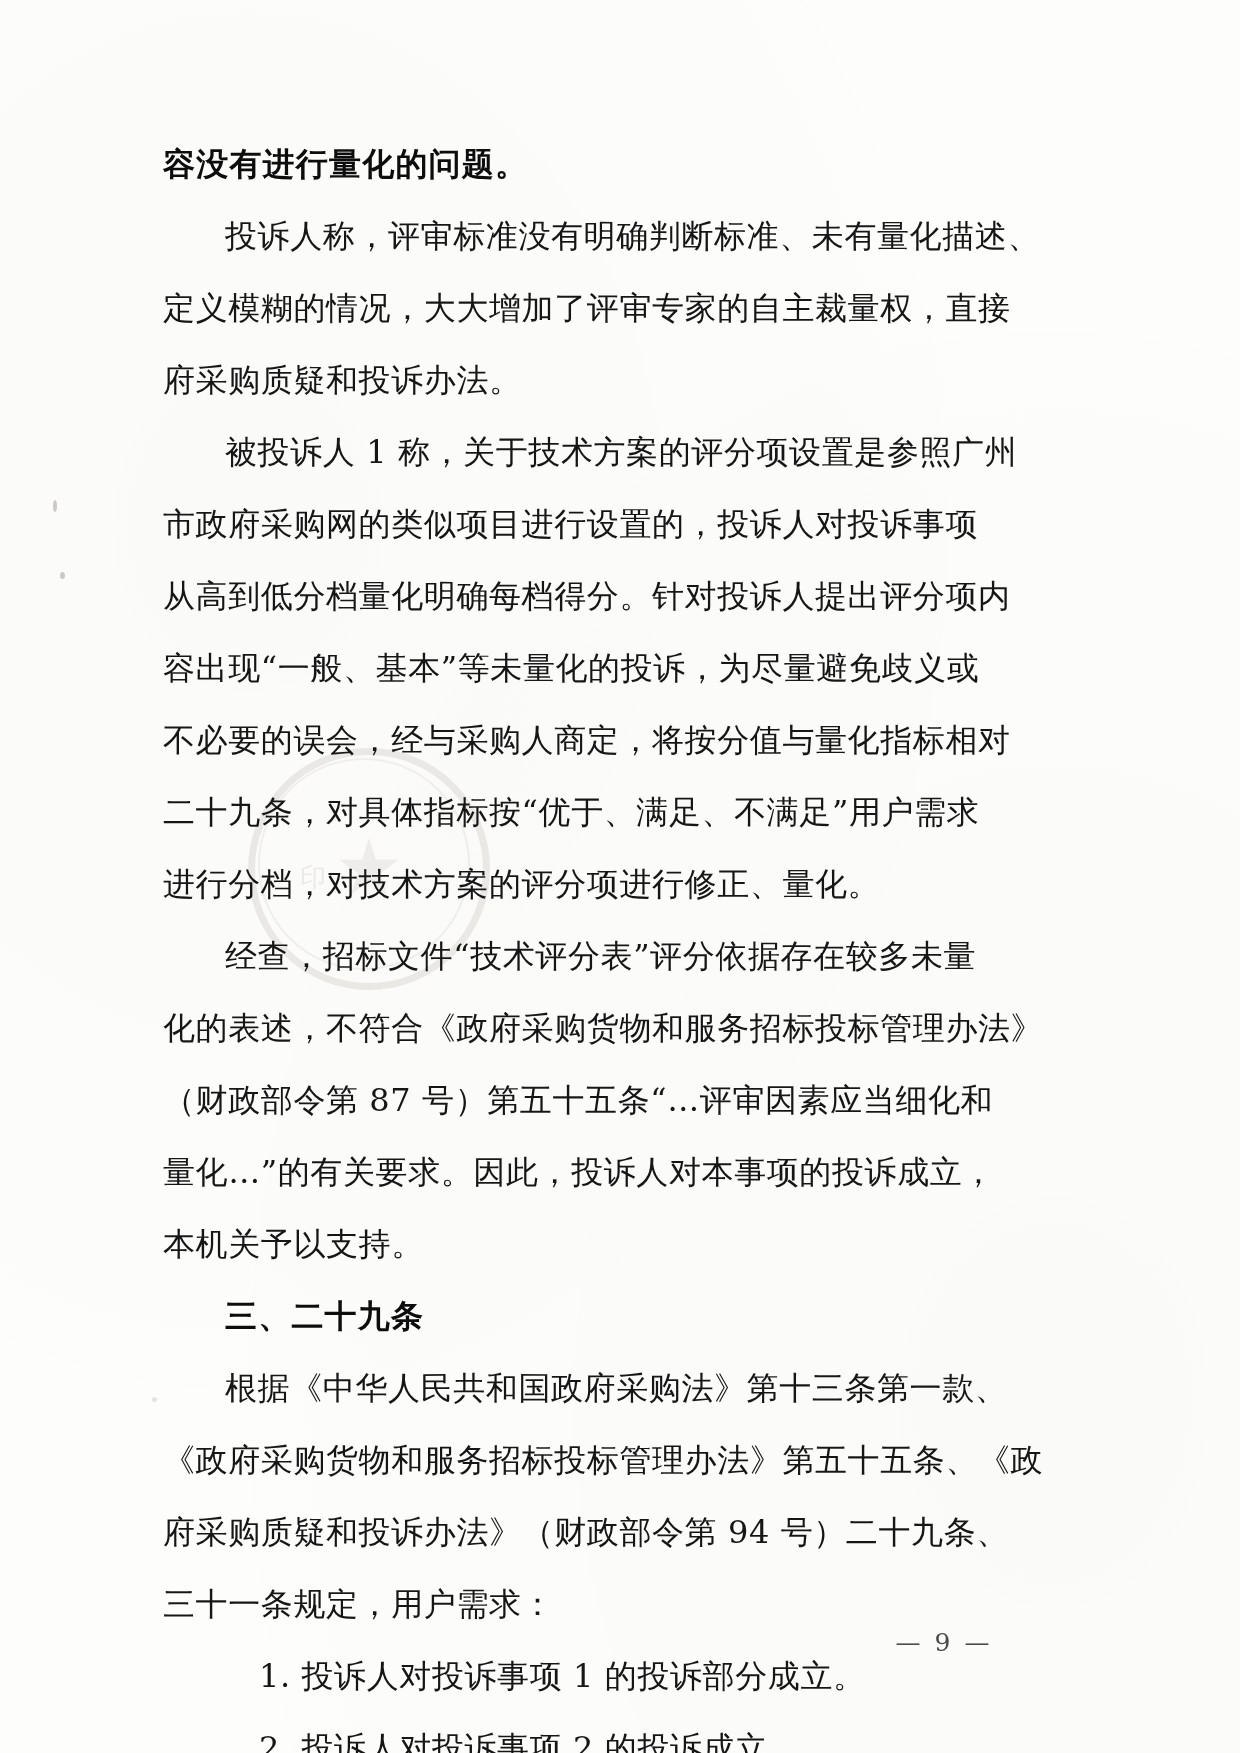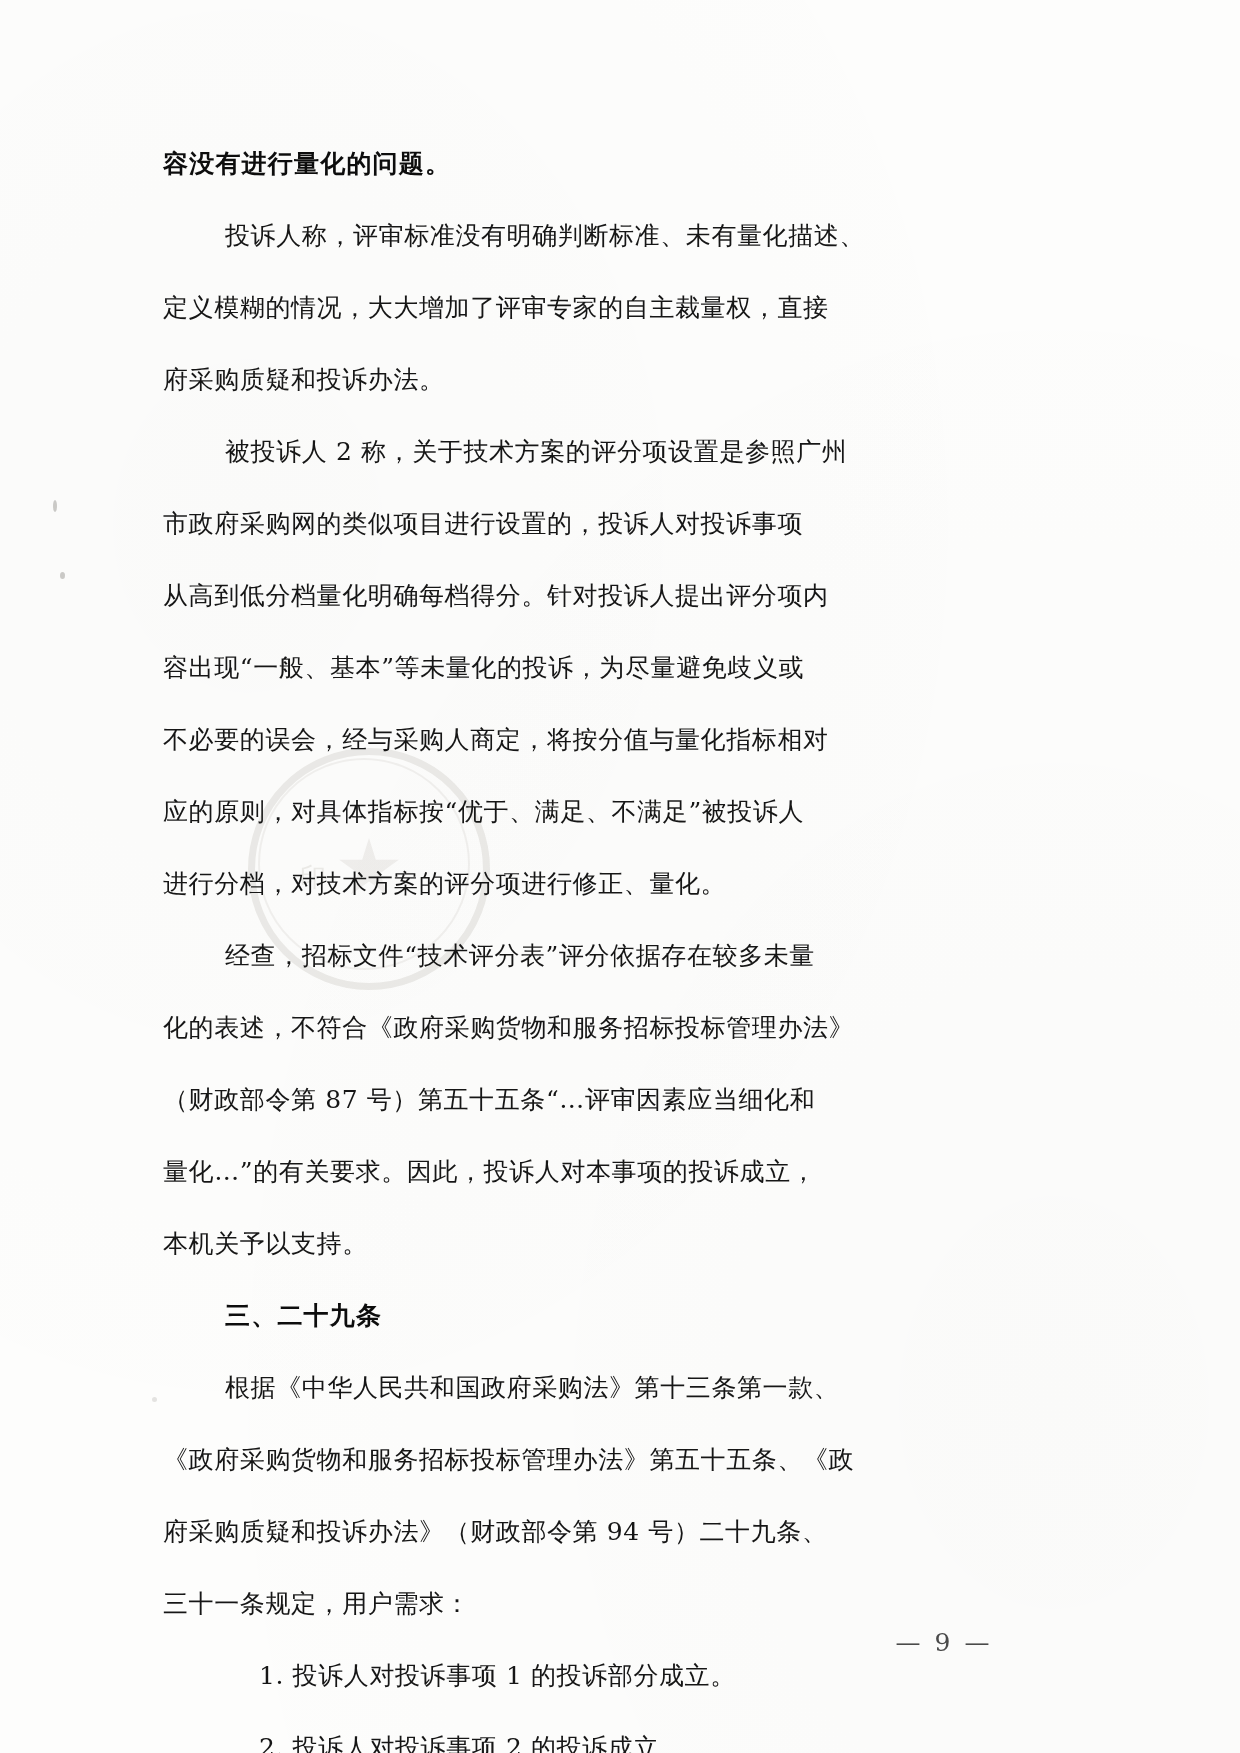--- a/index.html
+++ b/index.html
@@ -29,21 +29,21 @@
     z-index: 0;
   }
   .content {
     position: absolute;
     left: 163px;
     top: 128px;
     width: 800px;
     z-index: 3;
   }
   .line {
-    font-size: 25px;
+    font-size: 32px;
     line-height: 72px;
     color: #161616;
     letter-spacing: 0.6px;
     white-space: pre;
     font-family: "DejaVu Serif", "Liberation Serif", serif;
   }
   .line.bold {
     font-weight: bold;
     letter-spacing: 1.2px;
     color: #0d0d0d;
@@ -139,26 +139,26 @@
 
   <span class="speck" id="speck-a"></span>
   <span class="speck" id="speck-b"></span>
   <span class="speck" id="speck-c"></span>
 
   <div class="content">
     <div class="line bold">容没有进行量化的问题。</div>
     <div class="line indent">投诉人称，评审标准没有明确判断标准、未有量化描述、</div>
     <div class="line">定义模糊的情况，大大增加了评审专家的自主裁量权，直接</div>
     <div class="line">府采购质疑和投诉办法。</div>
-    <div class="line indent">被投诉人 2 称，关于技术方案的评分项设置是参照广州</div>
+    <div class="line indent">被投诉人 1 称，关于技术方案的评分项设置是参照广州</div>
     <div class="line">市政府采购网的类似项目进行设置的，投诉人对投诉事项</div>
     <div class="line">从高到低分档量化明确每档得分。针对投诉人提出评分项内</div>
     <div class="line">容出现“一般、基本”等未量化的投诉，为尽量避免歧义或</div>
     <div class="line">不必要的误会，经与采购人商定，将按分值与量化指标相对</div>
-    <div class="line">应的原则，对具体指标按“优于、满足、不满足”被投诉人</div>
+    <div class="line">二十九条，对具体指标按“优于、满足、不满足”用户需求</div>
     <div class="line">进行分档，对技术方案的评分项进行修正、量化。</div>
     <div class="line indent">经查，招标文件“技术评分表”评分依据存在较多未量</div>
     <div class="line">化的表述，不符合《政府采购货物和服务招标投标管理办法》</div>
     <div class="line">（财政部令第 87 号）第五十五条“…评审因素应当细化和</div>
     <div class="line">量化…”的有关要求。因此，投诉人对本事项的投诉成立，</div>
     <div class="line">本机关予以支持。</div>
     <div class="line bold indent">三、二十九条</div>
     <div class="line indent">根据《中华人民共和国政府采购法》第十三条第一款、</div>
     <div class="line">《政府采购货物和服务招标投标管理办法》第五十五条、《政</div>
     <div class="line">府采购质疑和投诉办法》（财政部令第 94 号）二十九条、</div>

